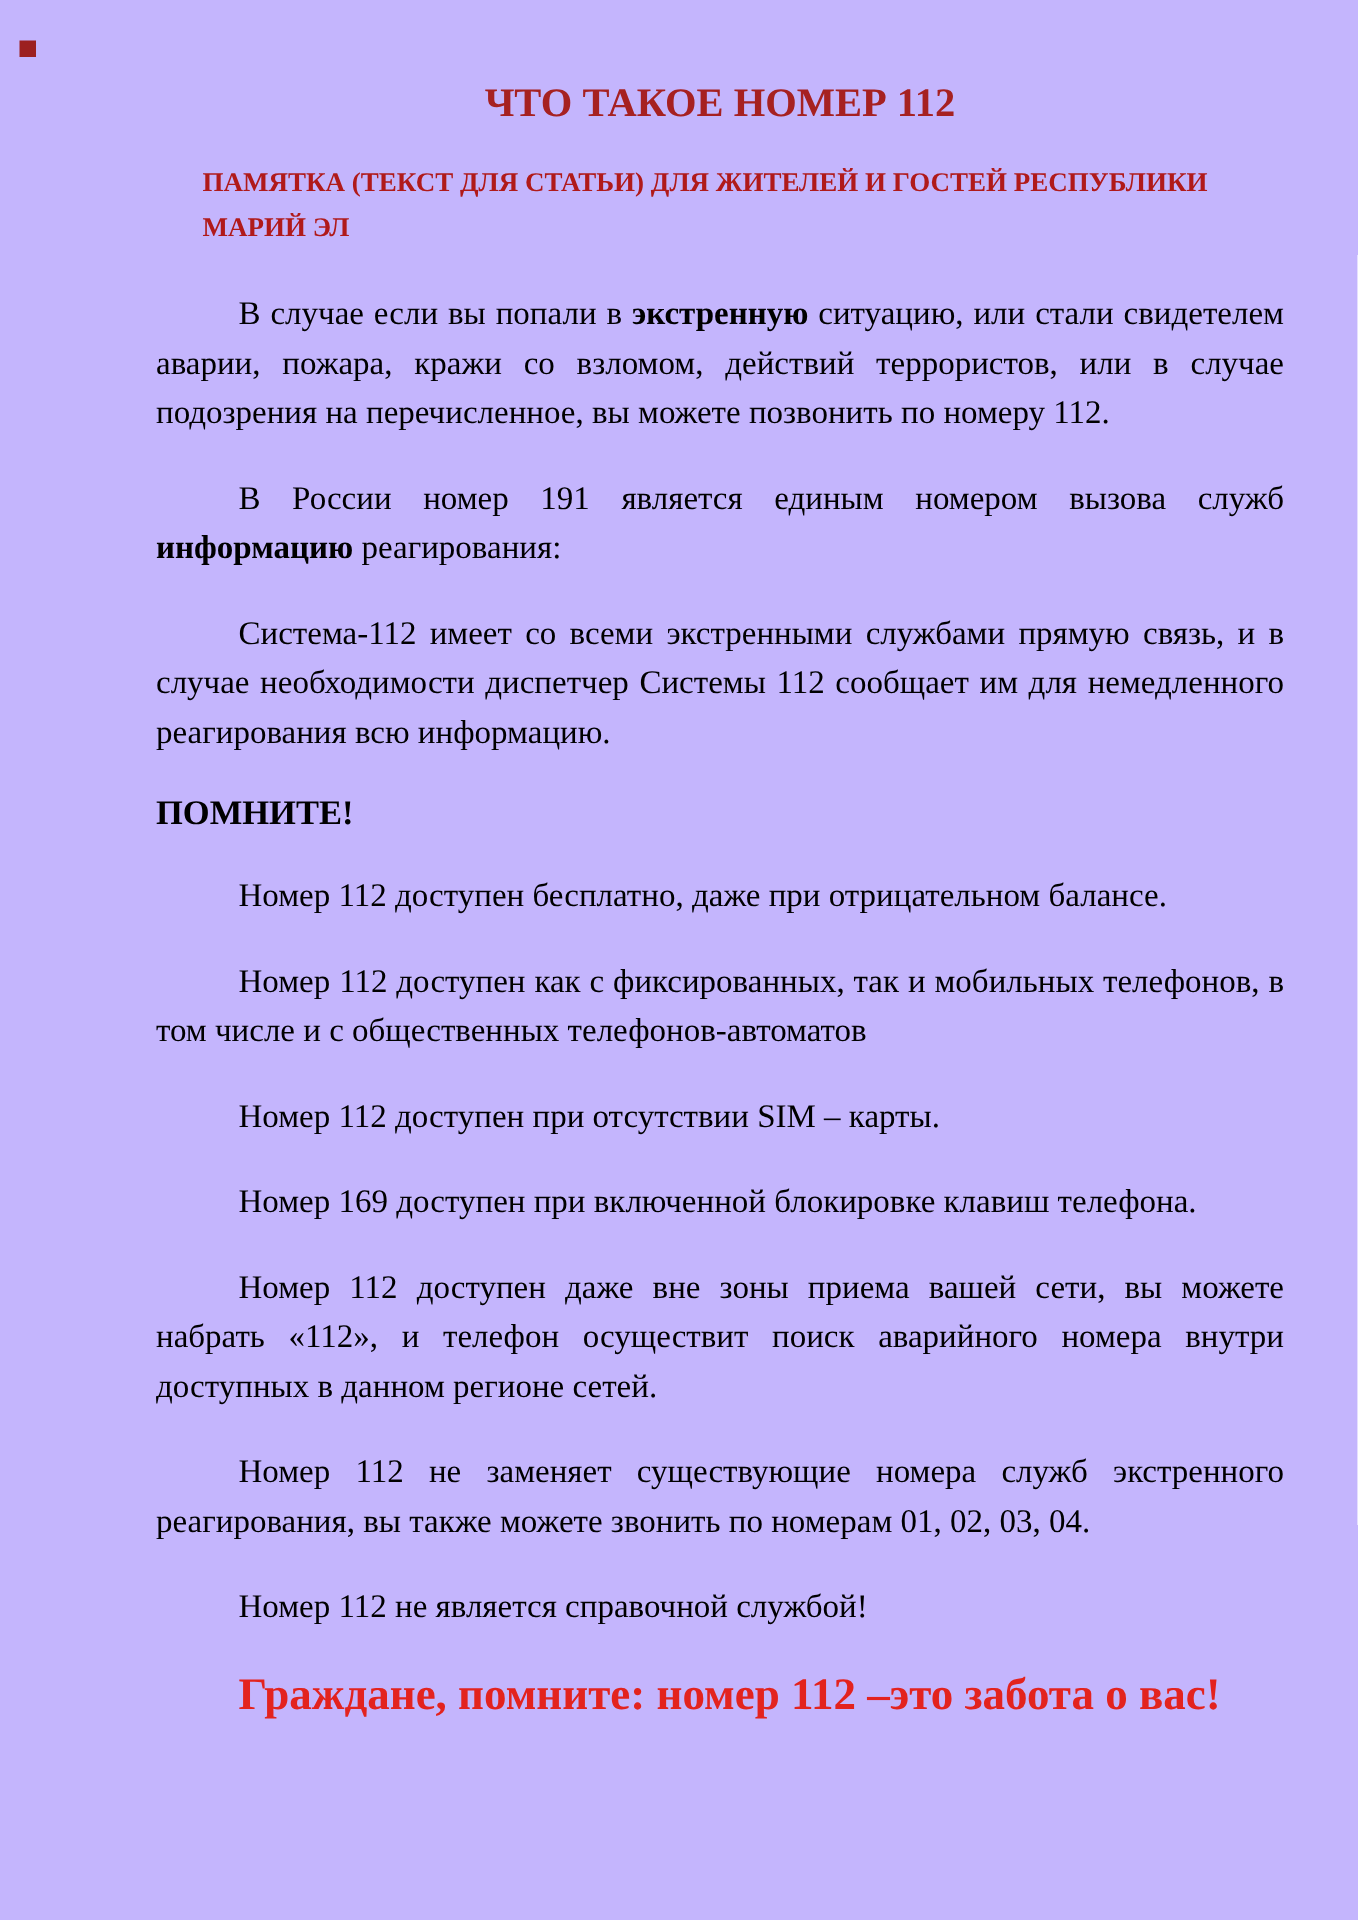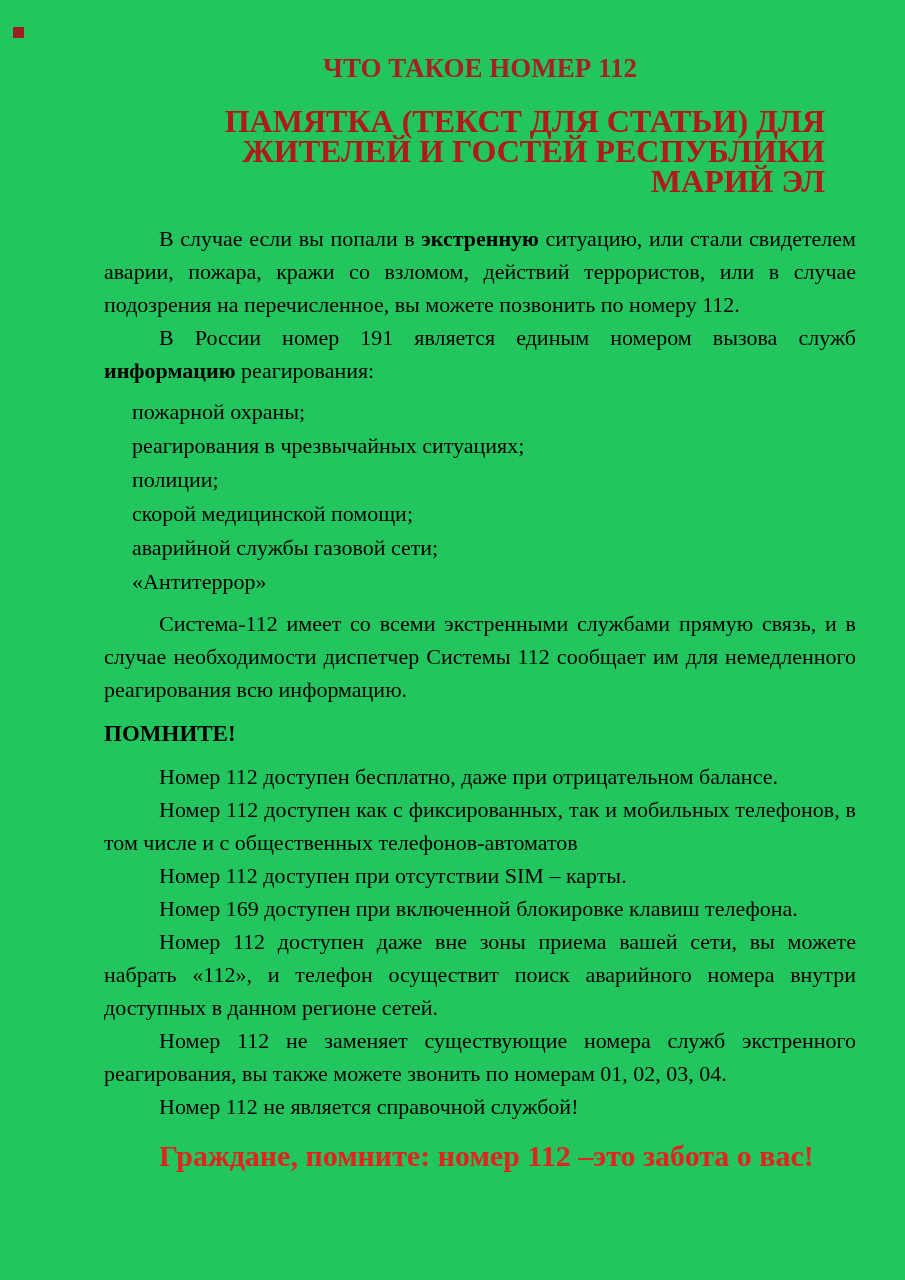--- a/index.html
+++ b/index.html
@@ -1,20 +1,20 @@
 <!DOCTYPE html>
 <html><head>
 <meta charset="utf-8">
 <style>
   html, body { margin: 0; padding: 0; background: #ffffff; }
   .page {
     position: relative;
     width: 905px;
     height: 1280px;
-    background: #22c55e;
+    background: #c4b5fd;
     font-family: "Liberation Serif", "DejaVu Serif", serif;
     color: #000000;
     overflow: hidden;
     box-sizing: border-box;
     padding: 52px 49px 0 104px;
   }
   .corner-mark {
     position: absolute;
     left: 13px;
     top: 27px;
@@ -26,28 +26,28 @@
     margin: 0 0 22px 0;
     text-align: center;
     font-size: 27px;
     font-weight: bold;
     color: #a62121;
     line-height: 1.2;
   }
   h2.doc-subtitle {
     margin: 0 auto 26px auto;
     max-width: 690px;
-    text-align: right;
-    font-size: 32px;
+    text-align: left;
+    font-size: 18px;
     font-weight: bold;
     color: #b01a1a;
     line-height: 30px;
   }
   p.body {
-    margin: 0 0;
+    margin: 24px 0;
     font-size: 22px;
     line-height: 33px;
     text-align: justify;
     text-indent: 55px;
   }
   .services {
     margin: 8px 0 8px 28px;
     font-size: 22px;
     line-height: 34px;
   }
@@ -79,28 +79,20 @@
   <div class="corner-mark"></div>
 
   <h1 class="doc-title">ЧТО ТАКОЕ НОМЕР 112</h1>
 
   <h2 class="doc-subtitle">ПАМЯТКА (ТЕКСТ ДЛЯ СТАТЬИ) ДЛЯ ЖИТЕЛЕЙ И ГОСТЕЙ РЕСПУБЛИКИ МАРИЙ ЭЛ</h2>
 
   <p class="body"><span>В случае если вы попали в </span><b>экстренную</b><span> ситуацию, или стали свидетелем аварии, пожара, кражи со взломом, действий террористов, или в случае подозрения на перечисленное, вы можете позвонить по номеру 112.</span></p>
 
   <p class="body"><span>В России номер 191 является единым номером вызова служб </span><b>информацию</b><span> реагирования:</span></p>
 
-  <div class="services">
-    <div class="service-item">пожарной охраны;</div>
-    <div class="service-item">реагирования в чрезвычайных ситуациях;</div>
-    <div class="service-item">полиции;</div>
-    <div class="service-item">скорой медицинской помощи;</div>
-    <div class="service-item">аварийной службы газовой сети;</div>
-    <div class="service-item">«Антитеррор»</div>
-  </div>
 
   <p class="body">Система-112 имеет со всеми экстренными службами прямую связь, и в случае необходимости диспетчер Системы 112 сообщает им для немедленного реагирования всю информацию.</p>
 
   <p class="remember-heading">ПОМНИТЕ!</p>
 
   <p class="body">Номер 112 доступен бесплатно, даже при отрицательном балансе.</p>
   <p class="body">Номер 112 доступен как с фиксированных, так и мобильных телефонов, в том числе и с общественных телефонов-автоматов</p>
   <p class="body">Номер 112 доступен при отсутствии SIM – карты.</p>
   <p class="body">Номер 169 доступен при включенной блокировке клавиш телефона.</p>
   <p class="body">Номер 112 доступен даже вне зоны приема вашей сети, вы можете набрать «112», и телефон осуществит поиск аварийного номера внутри доступных в данном регионе сетей.</p>

